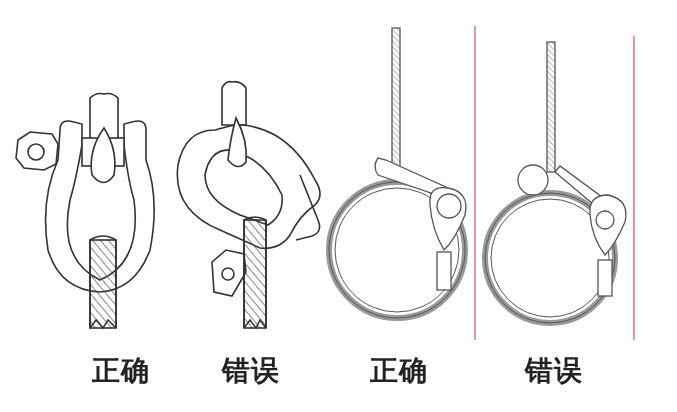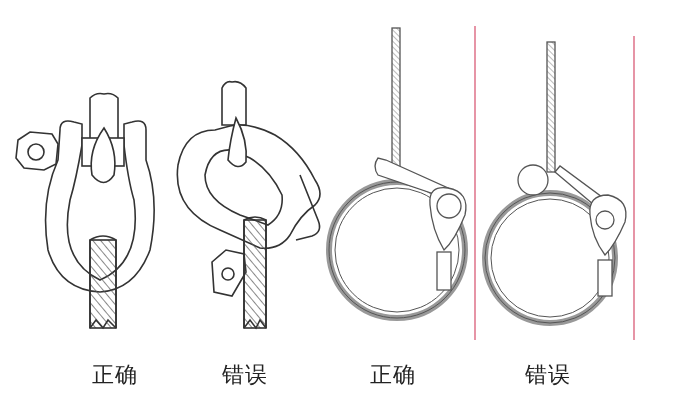--- a/index.html
+++ b/index.html
@@ -1,19 +1,19 @@
 <!DOCTYPE html>
 <html><head>
   <meta charset="utf-8">
   <style>
     html, body { margin: 0; padding: 0; background: #ffffff; }
     body { width: 677px; height: 412px; position: relative; overflow: hidden; font-family: "DejaVu Sans", sans-serif; }
     .stage { position: absolute; left: 0; top: 0; width: 677px; height: 412px; }
     svg { position: absolute; left: 0; top: 0; }
-    .label { position: absolute; top: 360px; font-size: 22px; color: #222; letter-spacing: 1px; font-weight: normal; }
+    .label { position: absolute; top: 352px; font-size: 28px; color: #222; letter-spacing: 1px; font-weight: bold; }
   </style>
 </head>
 <body>
 
 <div class="stage">
   <svg width="677" height="412" viewBox="0 0 677 412">
     <defs>
       <pattern id="hatch" width="6" height="6" patternUnits="userSpaceOnUse" patternTransform="rotate(-40)">
         <line x1="0" y1="0" x2="0" y2="6" stroke="#555" stroke-width="1.4"></line>
       </pattern>

